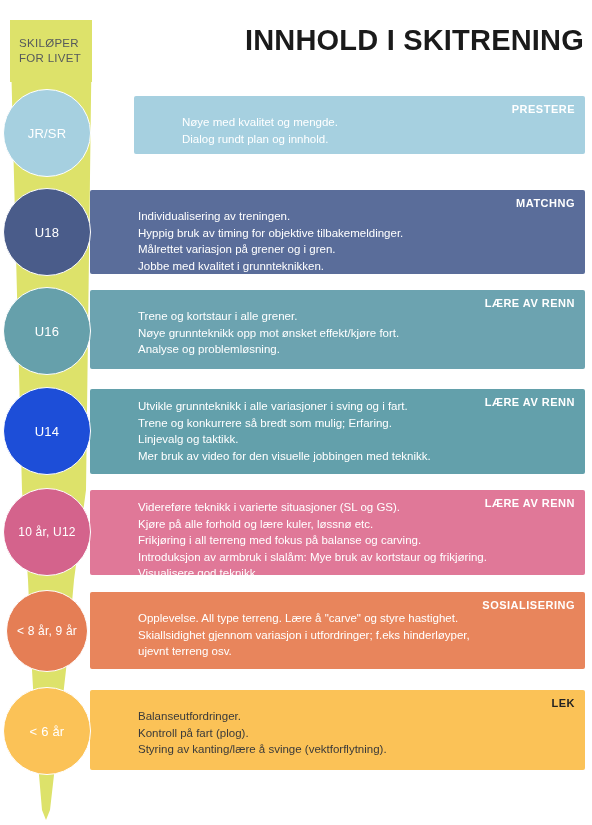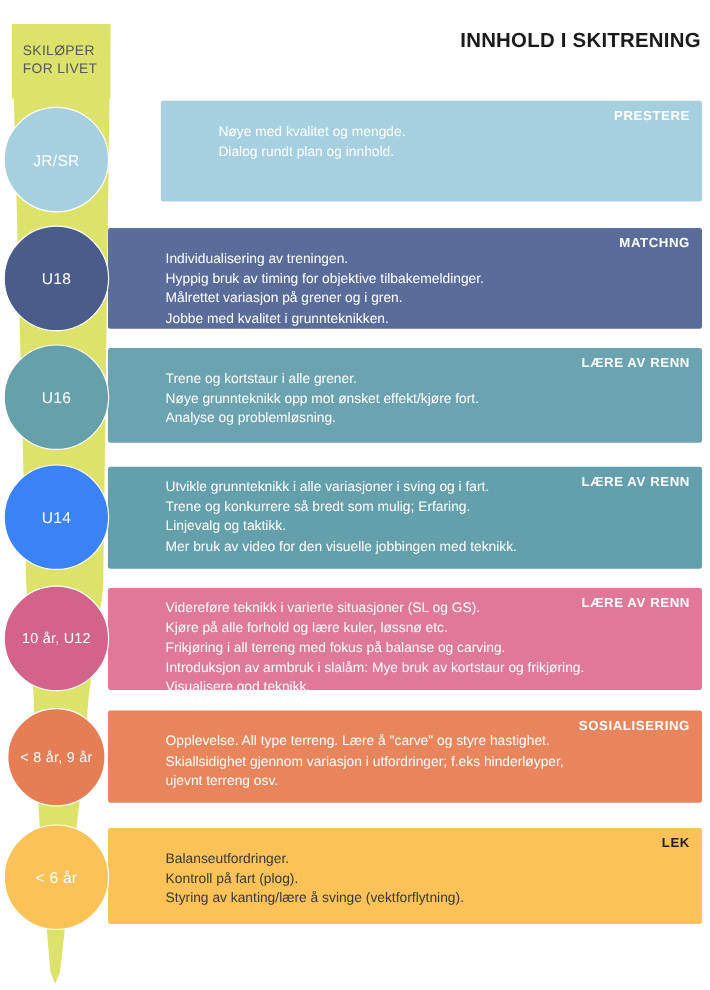--- a/index.html
+++ b/index.html
@@ -46,21 +46,21 @@
     color: #55595c;
     line-height: 15px;
     font-weight: 400;
   }
 
   
   #poster-title {
     position: absolute;
     right: 8px;
     top: 4px;
-    font-size: 17px;
+    font-size: 29px;
     font-weight: bold;
     letter-spacing: 0.2px;
     color: #1a1a1a;
     z-index: 4;
     white-space: nowrap;
   }
 
   
   .stage-row {
     position: absolute;
@@ -130,21 +130,21 @@
   </div>
 
   <div id="brand-badge" style="background: rgb(221, 226, 106);">
     <div class="badge-line" style="color: rgb(85, 89, 92);">SKILØPER</div>
     <div class="badge-line" style="color: rgb(85, 89, 92);">FOR LIVET</div>
   </div>
 
   <div id="poster-title">INNHOLD I SKITRENING</div>
 
   <div id="stage-container">
-      <div class="stage-row" style="top: 64px; height: 84px; padding-left: 44px;">
+      <div class="stage-row" style="top: 76px; height: 58px; padding-left: 44px;">
         <div class="stage-bar" style="background: rgb(166, 208, 224);">
           <div class="stage-phase" style="color: rgb(255, 255, 255);">PRESTERE</div>
           <div class="stage-lines">
             <div class="stage-line" style="color: rgb(255, 255, 255);">Nøye med kvalitet og mengde.</div>
             <div class="stage-line" style="color: rgb(255, 255, 255);">Dialog rundt plan og innhold.</div>
           </div>
         </div>
       </div>
       <div class="stage-circle" style="width: 88px; height: 88px; left: 3px; top: 69px; background: rgb(166, 208, 224);">
         <span class="circle-label">JR/SR</span>
@@ -180,21 +180,21 @@
         <div class="stage-bar" style="background: rgb(99, 160, 171);">
           <div class="stage-phase" style="color: rgb(255, 255, 255);">LÆRE AV RENN</div>
           <div class="stage-lines">
             <div class="stage-line" style="color: rgb(255, 255, 255);">Utvikle grunnteknikk i alle variasjoner i sving og i fart.</div>
             <div class="stage-line" style="color: rgb(255, 255, 255);">Trene og konkurrere så bredt som mulig; Erfaring.</div>
             <div class="stage-line" style="color: rgb(255, 255, 255);">Linjevalg og taktikk.</div>
             <div class="stage-line" style="color: rgb(255, 255, 255);">Mer bruk av video for den visuelle jobbingen med teknikk.</div>
           </div>
         </div>
       </div>
-      <div class="stage-circle" style="width: 88px; height: 88px; left: 3px; top: 367px; background: #3b82f6;">
+      <div class="stage-circle" style="width: 88px; height: 88px; left: 3px; top: 367px; background: #1d4ed8;">
         <span class="circle-label">U14</span>
       </div>
       <div class="stage-row inline-phase" style="top: 470px; height: 85px;">
         <div class="stage-bar" style="background: rgb(224, 120, 152);">
           <div class="stage-phase" style="color: rgb(255, 255, 255);">LÆRE AV RENN</div>
           <div class="stage-lines">
             <div class="stage-line" style="color: rgb(255, 255, 255);">Videreføre teknikk i varierte situasjoner (SL og GS).</div>
             <div class="stage-line" style="color: rgb(255, 255, 255);">Kjøre på alle forhold og lære kuler, løssnø etc.</div>
             <div class="stage-line" style="color: rgb(255, 255, 255);">Frikjøring i all terreng med fokus på balanse og carving.</div>
             <div class="stage-line" style="color: rgb(255, 255, 255);">Introduksjon av armbruk i slalåm: Mye bruk av kortstaur og frikjøring.</div>

